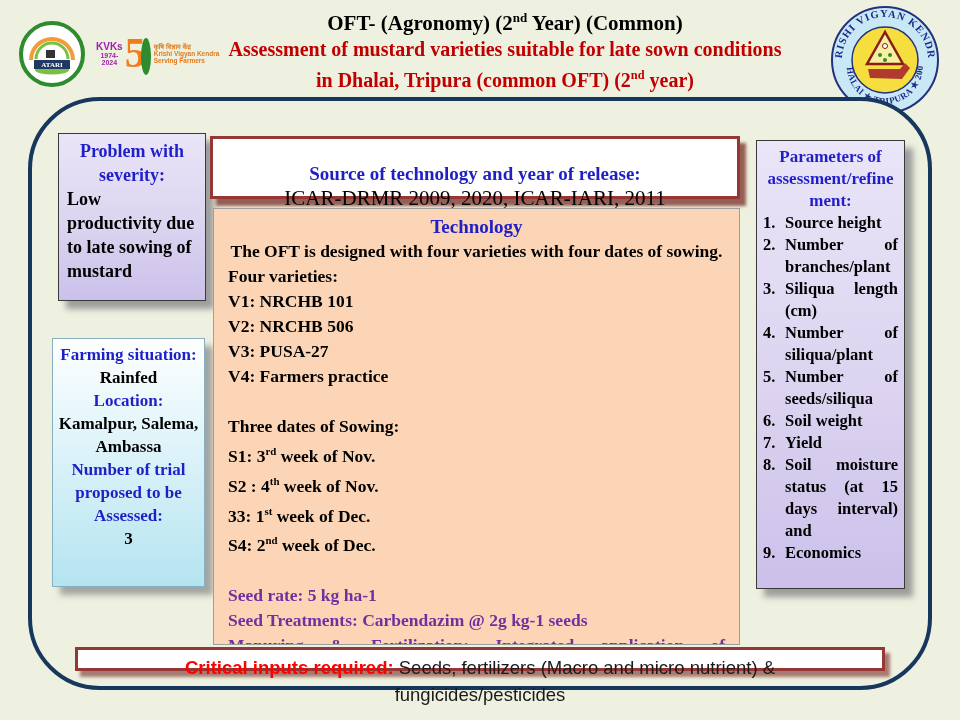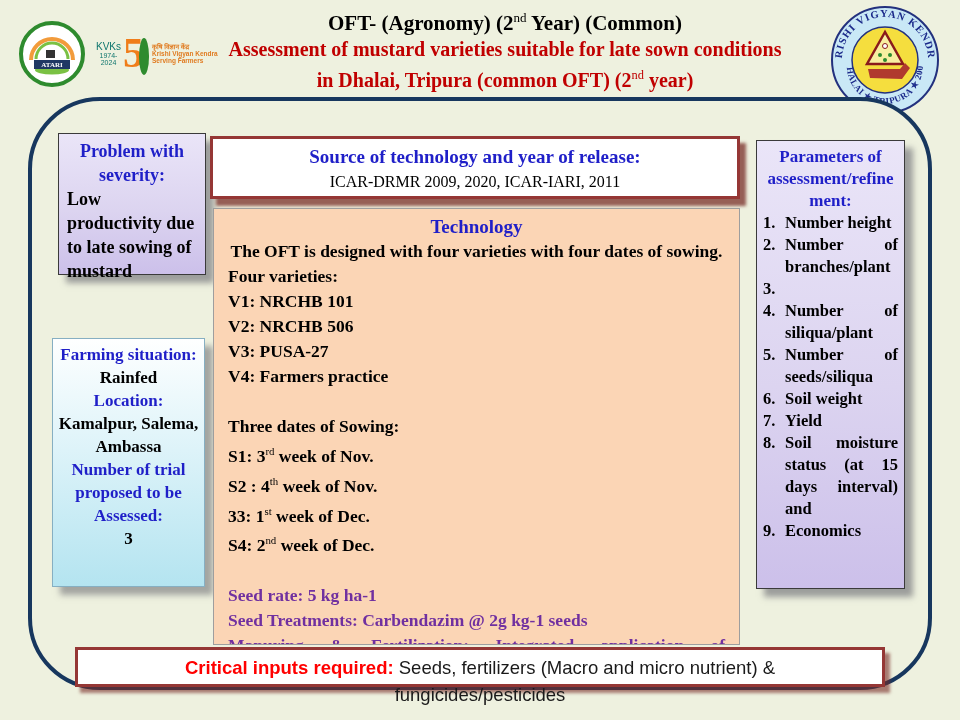--- a/index.html
+++ b/index.html
@@ -1,51 +1,51 @@
 <!DOCTYPE html>
 <html><head>
 <meta charset="utf-8">
 <style>
   html,body { margin:0; padding:0; }
   .slide {
     position:relative; width:960px; height:720px;
     background:#EEF1DF; overflow:hidden;
     font-family:"Liberation Serif","DejaVu Serif",serif;
   }
-  sup { font-size:0.62em; font-weight:normal; }
+  sup { font-size:0.62em; font-weight:bold; }
 
   
   .header-title { position:absolute; top:5px; left:175px; width:660px; text-align:center; }
   .t1 { font-size:21px; font-weight:bold; color:#000; line-height:26px; }
   .t2 { font-size:20px; font-weight:bold; color:#C00000; line-height:26px; }
 
   .logo-atari { position:absolute; left:18px; top:20px; width:68px; height:68px; }
   .logo-seal  { position:absolute; right:20px; top:5px; width:110px; height:110px; }
 
   .logo-kvk50 { position:absolute; left:96px; top:24px; width:120px; height:58px;
     display:flex; align-items:center; font-family:"Liberation Sans",sans-serif; }
-  .kvk50-left { text-align:center; color:#0f766e; font-weight:normal; }
+  .kvk50-left { text-align:center; color:#a21caf; font-weight:bold; }
   .kvk50-kvks { font-size:10px; }
   .kvk50-years{ font-size:7px; }
   .kvk50-five { color:#F07D1A; font-size:42px; font-weight:bold; line-height:42px;
     font-family:"Liberation Serif",serif; margin-left:2px; }
   .kvk50-zero { width:18px; height:27px; border:5px solid #2E8B2E; border-radius:50%;
     background:#fff; margin-left:-5px; margin-top:6px; }
   .kvk50-right { margin-left:3px; color:#E07B20; line-height:7px; }
   .kvk50-right div { font-size:6.5px; font-weight:bold; white-space:nowrap; }
 
   
   .main-panel {
     position:absolute; left:28px; top:97px; width:896px; height:585px;
     border:4px solid #17375E; border-radius:72px; background:#EEF1DF;
   }
 
   
   .problem-box {
-    position:absolute; left:58px; top:133px; width:148px; height:142px;
+    position:absolute; left:58px; top:133px; width:148px; height:168px;
     background:linear-gradient(180deg,#EAE5F8 0%,#DCD4F0 55%,#CCC0EA 100%);
     border:1px solid #3A3A3A; box-shadow:8px 8px 6px rgba(90,90,100,0.55);
     padding:5px 5px; box-sizing:border-box;
   }
   .problem-title { color:#1F1FC8; font-weight:bold; font-size:18px; text-align:center; line-height:24px; }
   .problem-body  { color:#000; font-weight:bold; font-size:18px; text-align:left; line-height:24px; padding-left:3px; }
 
   .farming-box {
     position:absolute; left:52px; top:338px; width:153px; height:249px;
     background:linear-gradient(180deg,#FEFFFF 0%,#DDF3F9 45%,#B4E4F0 100%);
@@ -54,24 +54,24 @@
     padding:4px 4px; box-sizing:border-box;
   }
   .blue-label { color:#1F1FC8; }
   .black-val  { color:#000; }
 
   
   .source-box {
     position:absolute; left:210px; top:136px; width:530px; height:63px;
     background:#FFFFFF; border:3px solid #953735; box-sizing:border-box;
     box-shadow:6px 7px 3px rgba(120,45,40,0.75);
-    text-align:center; padding-top:5px;
+    text-align:center; padding-top:22px;
   }
   .source-title { color:#1F1FC8; font-weight:bold; font-size:19px; line-height:25px; }
-  .source-value { color:#000; font-size:16px; line-height:25px; }
+  .source-value { color:#000; font-size:21px; line-height:25px; }
 
   
   .tech-box {
     position:absolute; left:213px; top:208px; width:527px; height:437px;
     background:#FBD5B5; border:1px solid #9E9E9E; box-sizing:border-box;
     padding:5px 14px; font-size:17.5px; font-weight:bold; color:#000; line-height:25px;
     overflow:hidden;
   }
   .tech-title { color:#1F1FC8; text-align:center; font-size:19px; }
   .tech-intro { text-align:center; }
@@ -88,21 +88,21 @@
   }
   .params-title { color:#1F1FC8; font-weight:bold; font-size:17px; text-align:center;
     line-height:22px; overflow-wrap:anywhere; }
   .params-list { margin:0; padding:0; list-style:none; }
   .params-list li { display:flex; font-size:16.5px; font-weight:bold; line-height:22px; color:#000; }
   .params-list .num { width:22px; flex:none; }
   .params-list .txt { flex:1; text-align:justify; overflow-wrap:anywhere; }
 
   
   .critical-box {
-    position:absolute; left:75px; top:647px; width:810px; height:40px;
+    position:absolute; left:75px; top:647px; width:810px; height:24px;
     background:#FFFFFF; border:3px solid #953735; box-sizing:border-box;
     box-shadow:5px 6px 3px rgba(120,45,40,0.6);
     text-align:center; z-index:6; overflow:visible;
     font-family:"Liberation Sans","DejaVu Sans",sans-serif;
     font-size:18.5px; line-height:27px; padding-top:4px;
   }
   .critical-label { color:#FF0000; font-weight:bold; }
   .critical-text  { color:#1a1a1a; }
   .critical-line2 { color:#1a1a1a; }
 </style>
@@ -201,28 +201,29 @@
     <div class="purple">Seed rate: 5 kg ha-1</div>
     <div class="purple">Seed Treatments: Carbendazim @ 2g kg-1 seeds</div>
     <div class="purple justify">Manuring &amp; Fertilization: Integrated application of vermicompost or FYM @ 2.5 tha-1 + 80 kg N + 40 kg P2O5 +</div>
   </div>
 
   <div class="params-box">
     <div class="params-title">Parameters of assessment/refinement:</div>
     <ol class="params-list">
       <li>
           <span class="num">1.</span>
-          <span class="txt">Number height</span>
+          <span class="txt">Source height</span>
         </li>
       <li>
           <span class="num">2.</span>
           <span class="txt">Number of branches/plant</span>
         </li>
       <li>
           <span class="num">3.</span>
+          <span class="txt">Siliqua length (cm)</span>
         </li>
       <li>
           <span class="num">4.</span>
           <span class="txt">Number of siliqua/plant</span>
         </li>
       <li>
           <span class="num">5.</span>
           <span class="txt">Number of seeds/siliqua</span>
         </li>
       <li>

